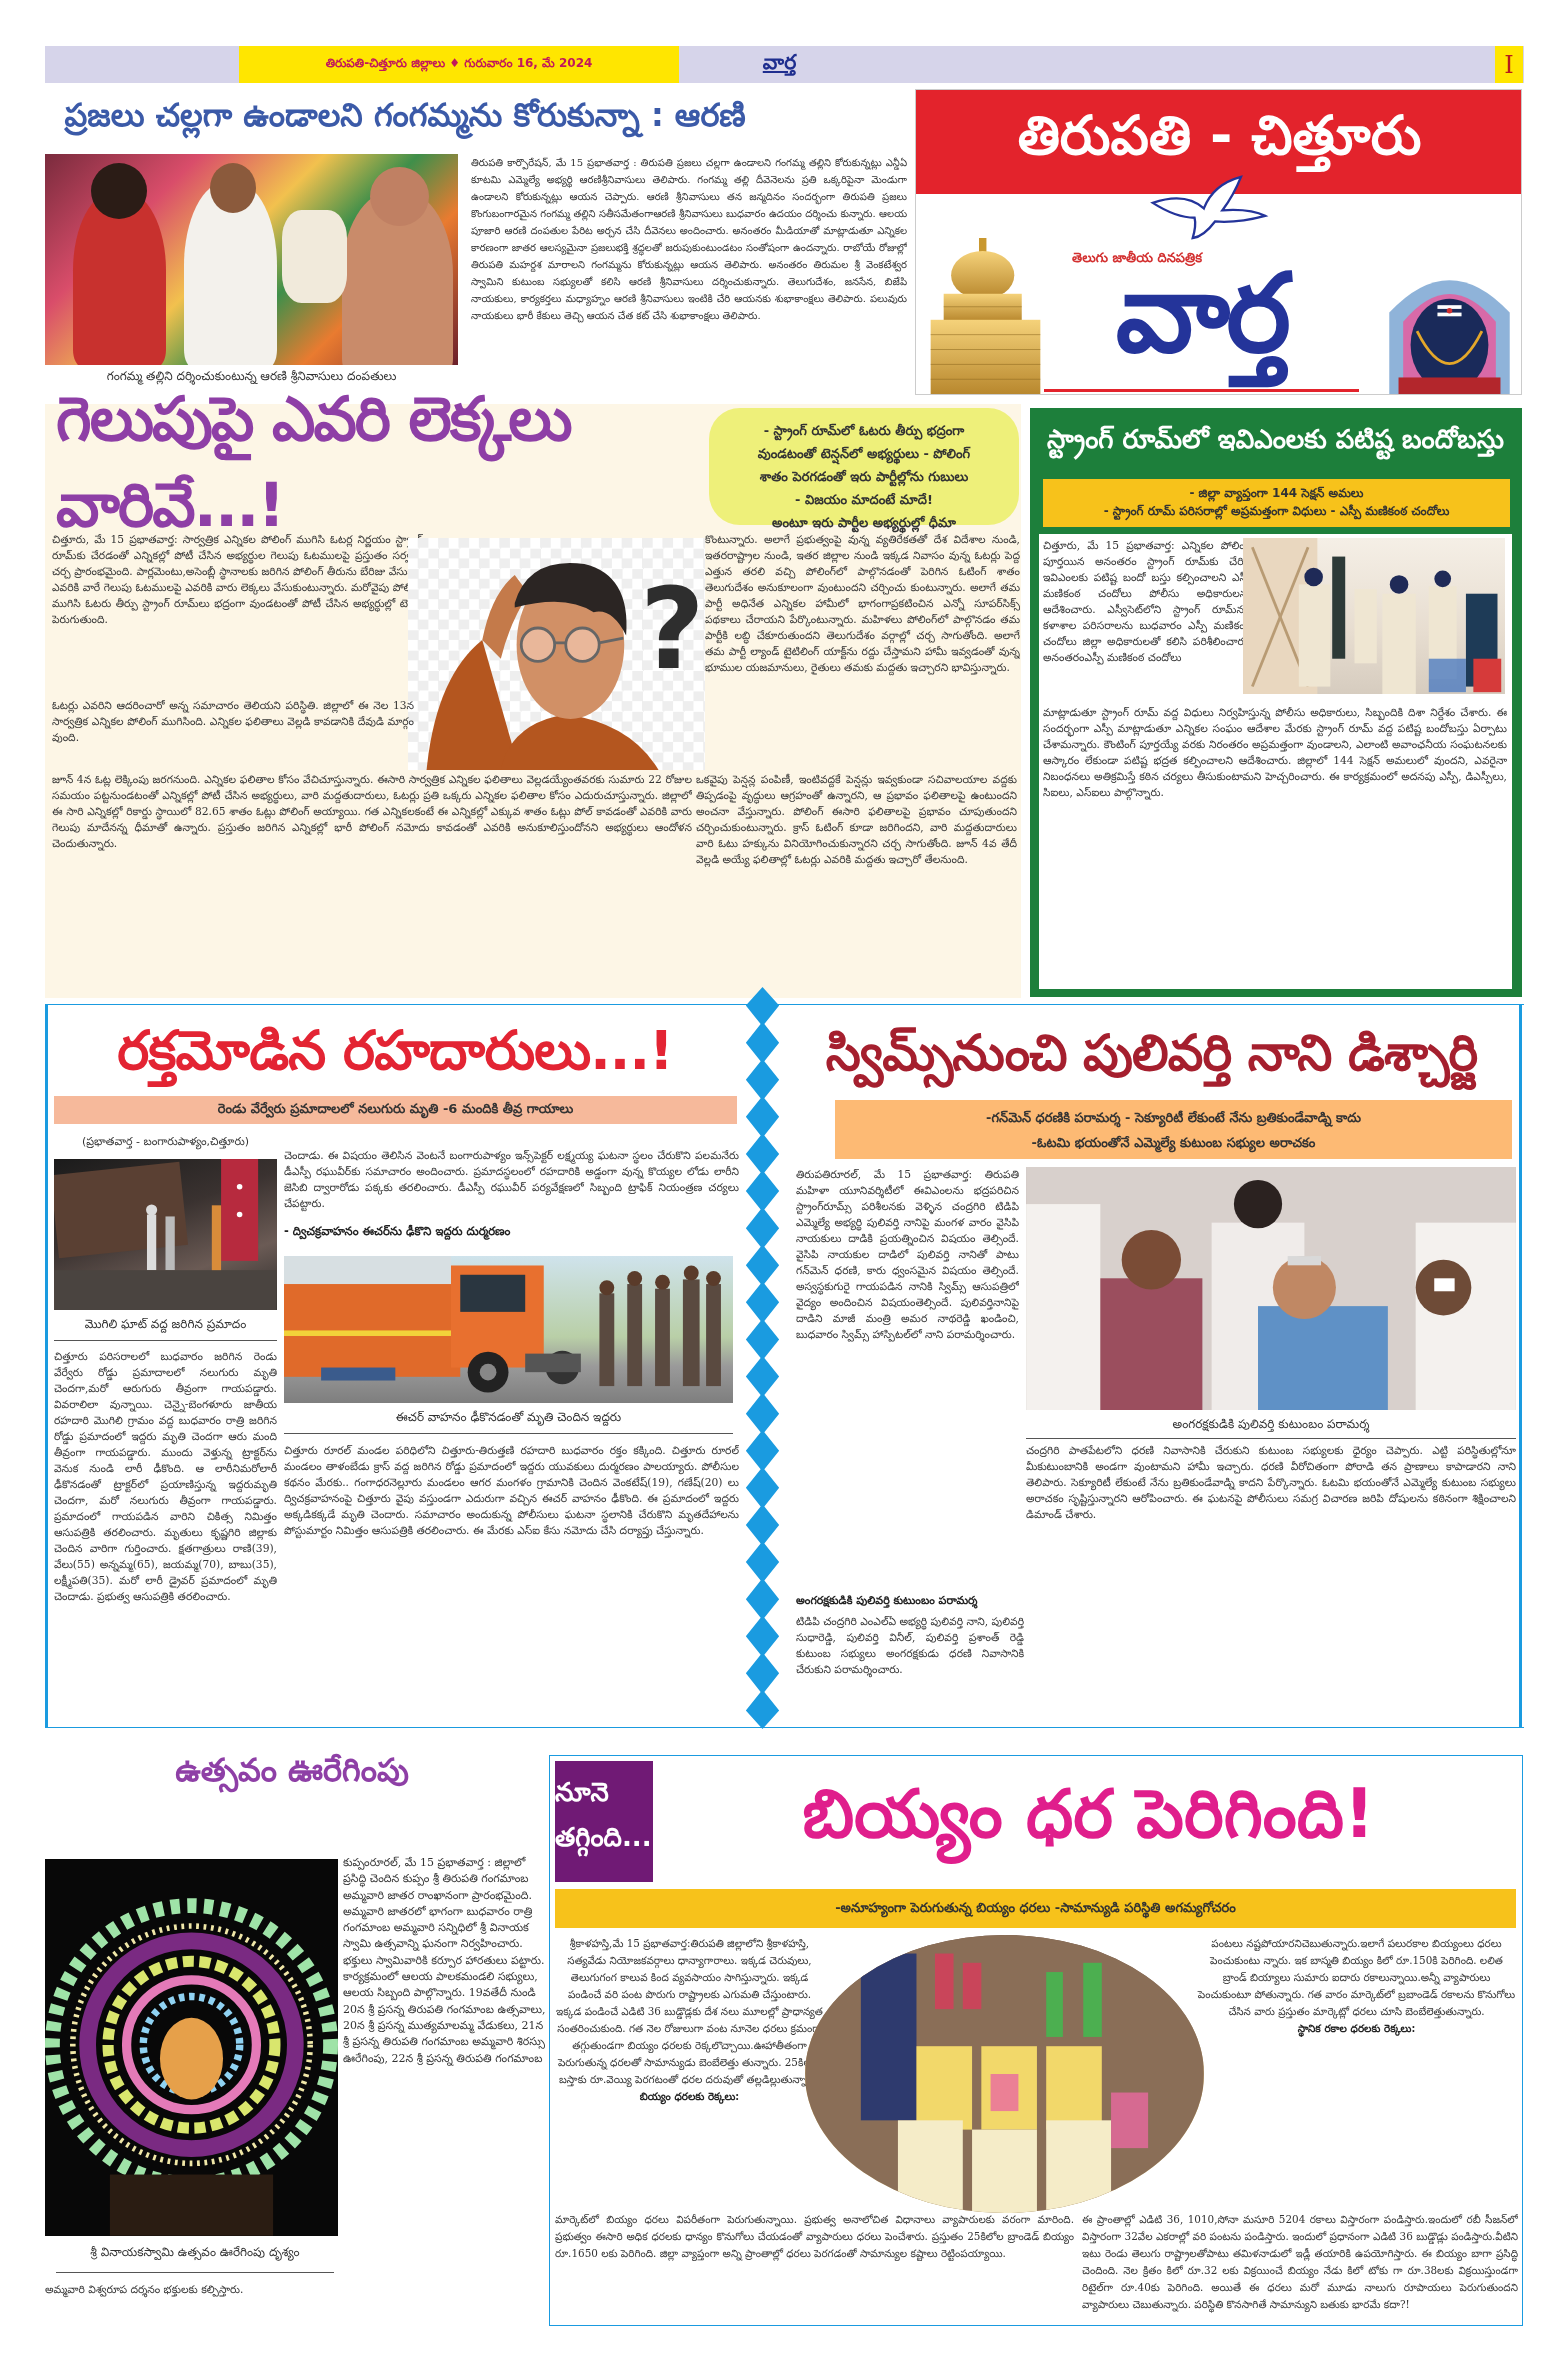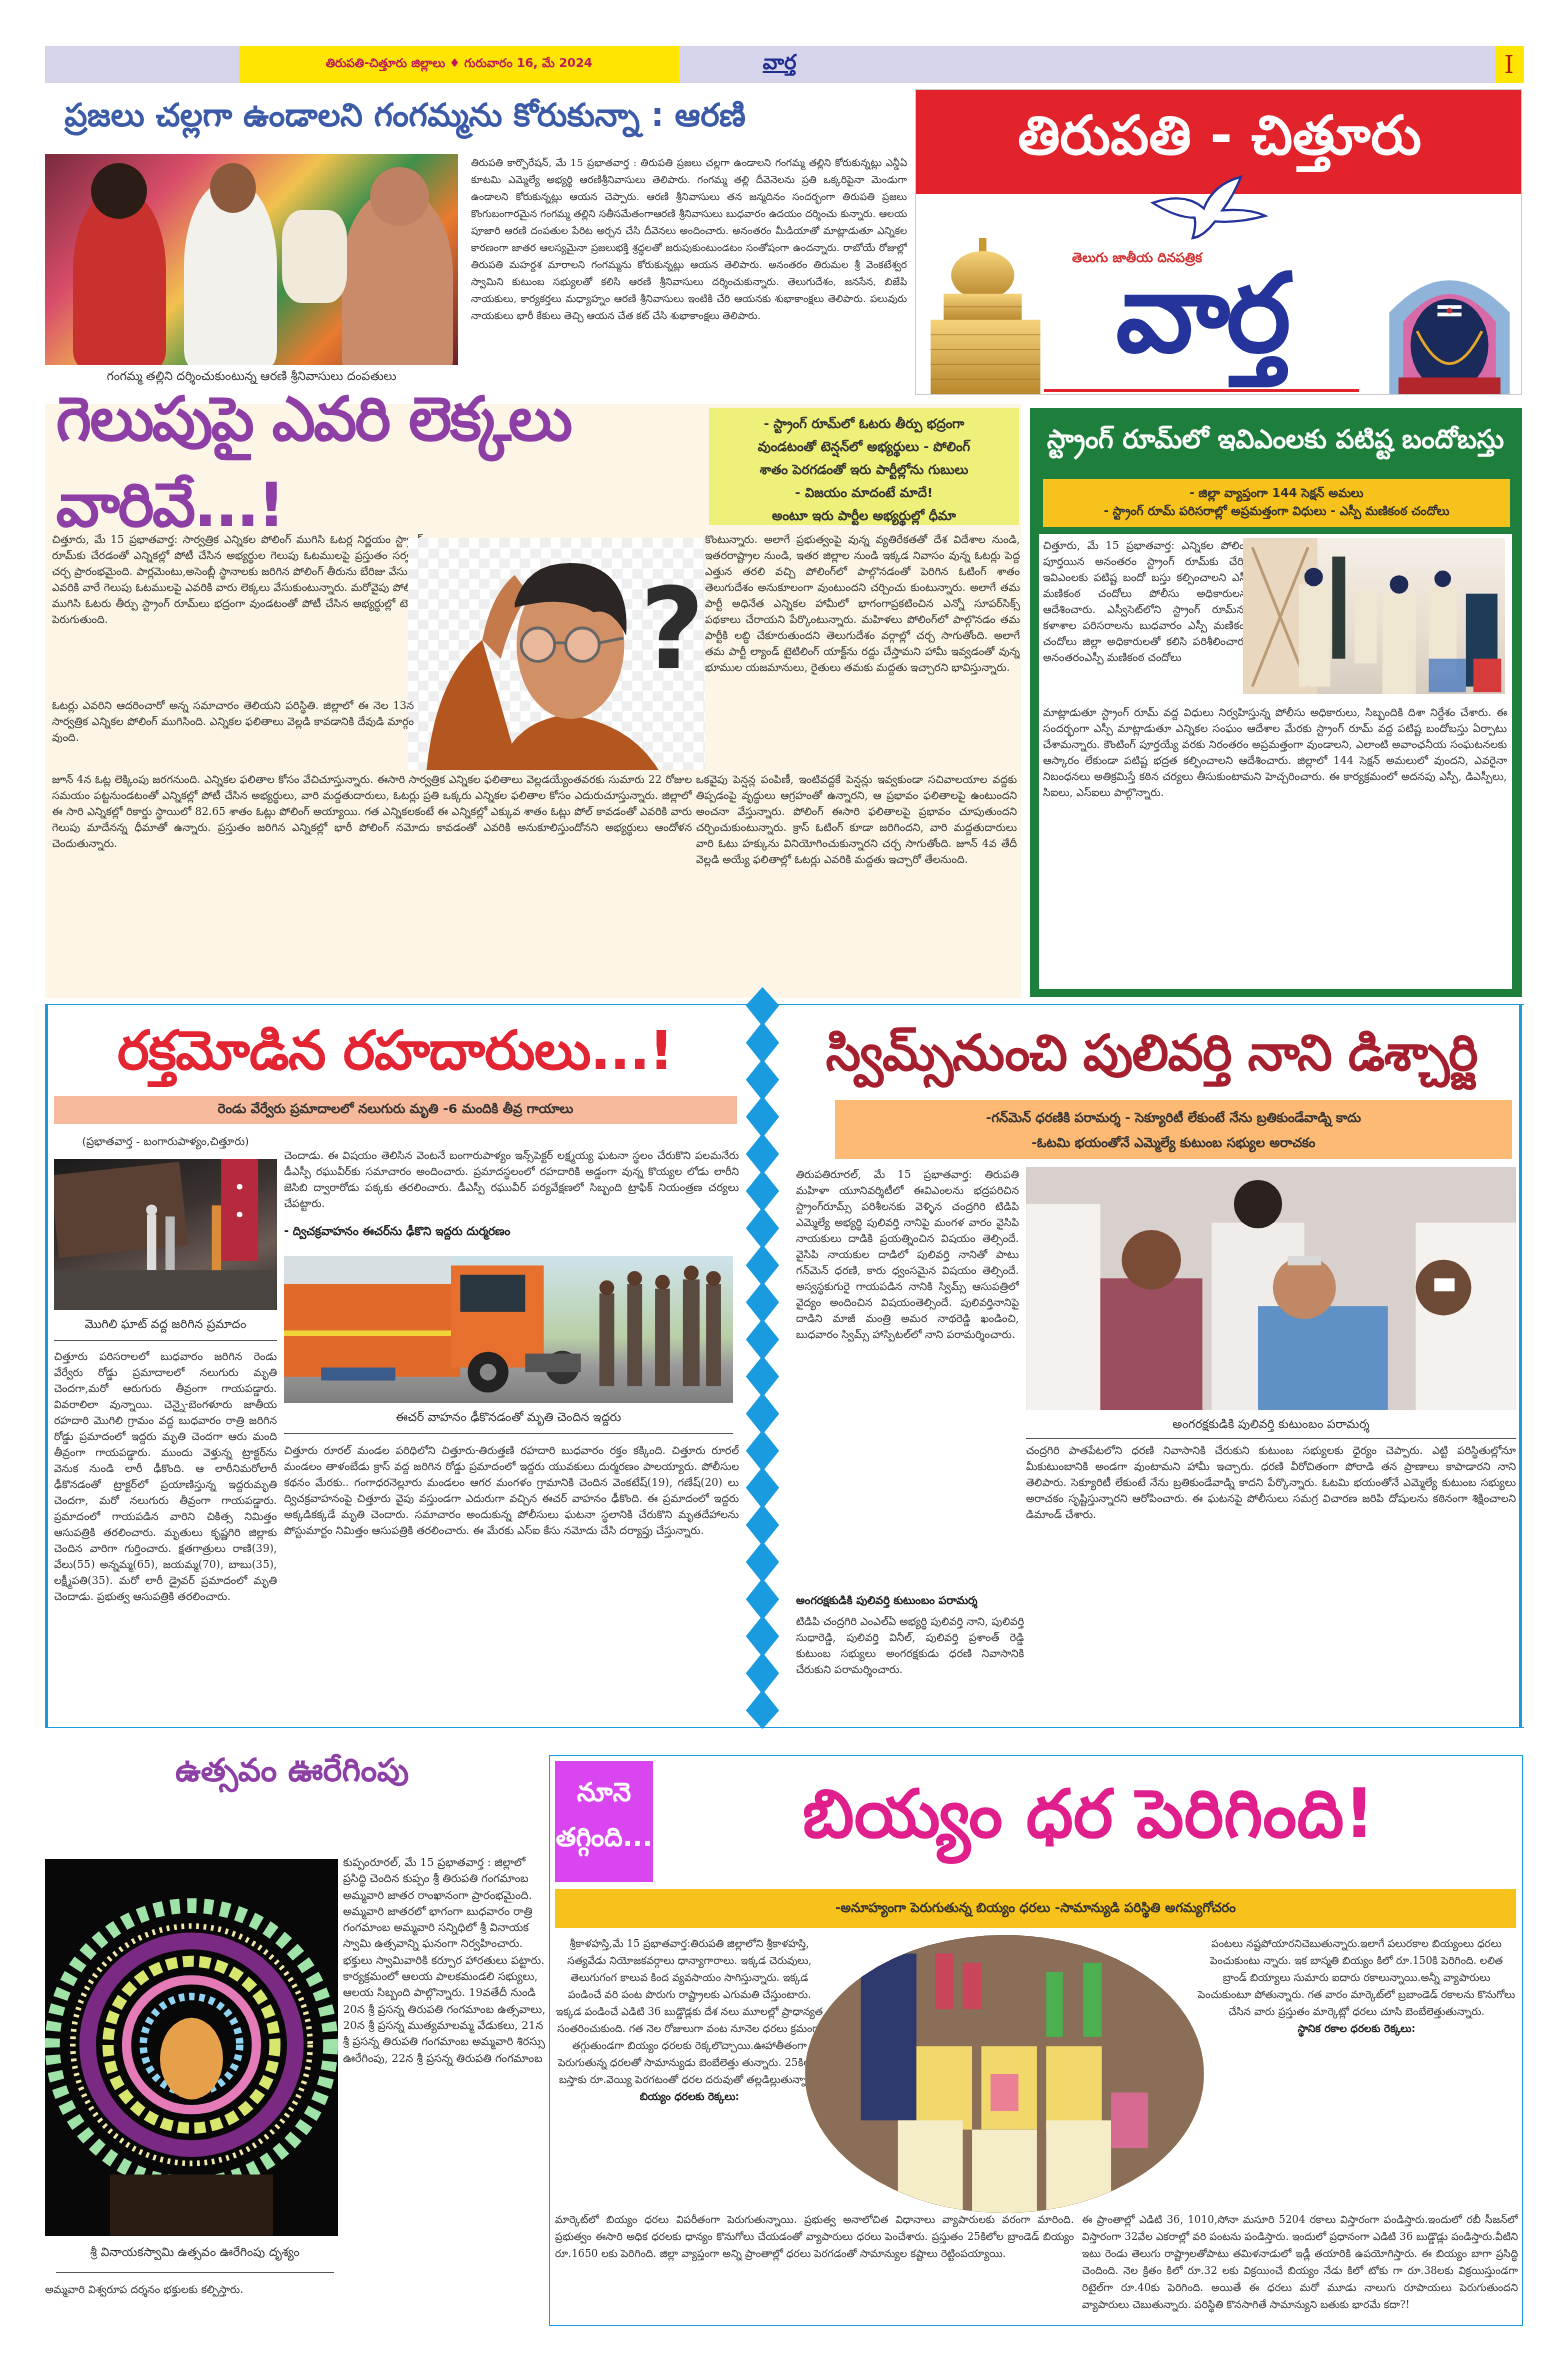--- a/index.html
+++ b/index.html
@@ -29,21 +29,21 @@
   #brand-temple { left: 9.3px; top: 148px; width: 121px; height: 158px; }
   #brand-ganesh { left: 464px; top: 167px; width: 139px; height: 139px; }
   #brand-tagline { left: 128px; top: 160px; width: 186px; height: 18.6px; color: #d32f2f; font-size: 13px; font-weight: bold; text-align: center; }
   #brand-logo { left: 128px; top: 176px; width: 315px; height: 121px; color: #24349a; font-size: 109px; font-weight: bold; display: flex; align-items: center; justify-content: center; letter-spacing: -3.7px; }
   #brand-dove { left: 232px; top: 85px; width: 121px; height: 65px; }
   #brand-underline { left: 128px; top: 299px; width: 315px; height: 2.8px; background: #e3232c; }
 
   
   #elec-bg { left: 45px; top: 404px; width: 976px; height: 594px; background: #fdf6e6; }
   #elec-headline { left: 56px; top: 408px; width: 649px; height: 121px; color: #8e3fa6; font-size: 61px; font-weight: bold; display: flex; align-items: center; letter-spacing: -1.9px; }
-  #elec-deck { left: 709px; top: 408px; width: 310px; height: 117px; background: #eef07a; color: #333; font-size: 13px; font-weight: bold; text-align: center; line-height: 23px; padding-top: 4px; }
+  #elec-deck { left: 709px; top: 408px; width: 310px; height: 117px; background: #eef07a; color: #333; font-size: 13px; font-weight: bold; text-align: center; line-height: 23px; padding-top: 11px; border-radius: 31px; }
   #elec-col1 { left: 52px; top: 532px; width: 371px; height: 163px; }
   #elec-illus { left: 408px; top: 538px; width: 297px; height: 232px; background: repeating-conic-gradient(#eeeeee 0% 25%, #ffffff 0% 50%) 0 0/20.4px 20.4px; overflow: hidden; }
   #elec-col1b { left: 52px; top: 698px; width: 362px; height: 74px; }
   #elec-full1 { left: 52px; top: 772px; width: 640px; height: 219px; }
   #elec-col2 { left: 705px; top: 532px; width: 315px; height: 241px; }
   #elec-col2b { left: 696px; top: 772px; width: 321px; height: 219px; }
 
   
   #sr-box { left: 1030px; top: 408px; width: 492px; height: 589px; background: #1d7f3b; }
   #sr-headline { left: 1039px; top: 414px; width: 473px; height: 56px; color: #fff; font-size: 26px; font-weight: bold; display: flex; align-items: center; justify-content: center; }
@@ -84,21 +84,21 @@
 
   
   #vin-headline { left: 46px; top: 1748px; width: 492px; height: 96px; color: #8e3fa6; font-size: 32px; font-weight: bold; text-align: center; line-height: 45px; }
   #vin-photo { left: 45px; top: 1859px; width: 293px; height: 377px; background: #0a0a0a; overflow: hidden; }
   #vin-text { left: 343px; top: 1855px; width: 204px; height: 390px; font-size: 11px; line-height: 16.3px; text-align: left; }
   #vin-cap { left: 56px; top: 2245px; width: 278px; height: 28px; }
   #vin-end { left: 45px; top: 2282px; width: 297px; height: 22px; }
 
   
   #rice-frame { left: 549px; top: 1755px; width: 974px; height: 571px; border: 1.9px solid #1a9be0; }
-  #rice-kicker { left: 555px; top: 1761px; width: 98px; height: 121px; background: #d946ef; color: #fff; font-size: 26px; font-weight: bold; text-align: center; line-height: 45px; padding-top: 9.3px; }
+  #rice-kicker { left: 555px; top: 1761px; width: 98px; height: 121px; background: #701a75; color: #fff; font-size: 26px; font-weight: bold; text-align: left; line-height: 45px; padding-top: 9.3px; }
   #rice-headline { left: 660px; top: 1762px; width: 857px; height: 119px; color: #e01e8c; font-size: 67px; font-weight: bold; display: flex; align-items: center; justify-content: center; }
   #rice-deck { left: 555px; top: 1889px; width: 961px; height: 39px; background: #f7c21b; color: #333; font-size: 13px; font-weight: bold; display: flex; align-items: center; justify-content: center; }
   #rice-photo { left: 805px; top: 1935px; width: 399px; height: 278px; border-radius: 50%; background: linear-gradient(180deg,#6a4d3d 0%,#a88d6d 30%,#e8c97a 60%,#f3e5a8 100%); overflow: hidden; }
   #rice-text-left { left: 555px; top: 1935px; width: 269px; height: 278px; text-align: center; font-size: 10.4px; line-height: 17px; }
   #rice-text-right { left: 1197px; top: 1935px; width: 319px; height: 278px; text-align: center; font-size: 10.4px; line-height: 17px; }
   #rice-bottom-left { left: 555px; top: 2211px; width: 519px; height: 111px; font-size: 10.4px; line-height: 17px; }
   #rice-bottom-right { left: 1082px; top: 2211px; width: 436px; height: 111px; font-size: 10.4px; line-height: 17px; }
   .subhead-inline { font-weight: bold; display: block; text-align: center; color: #222; }
 </style>
 </head>

